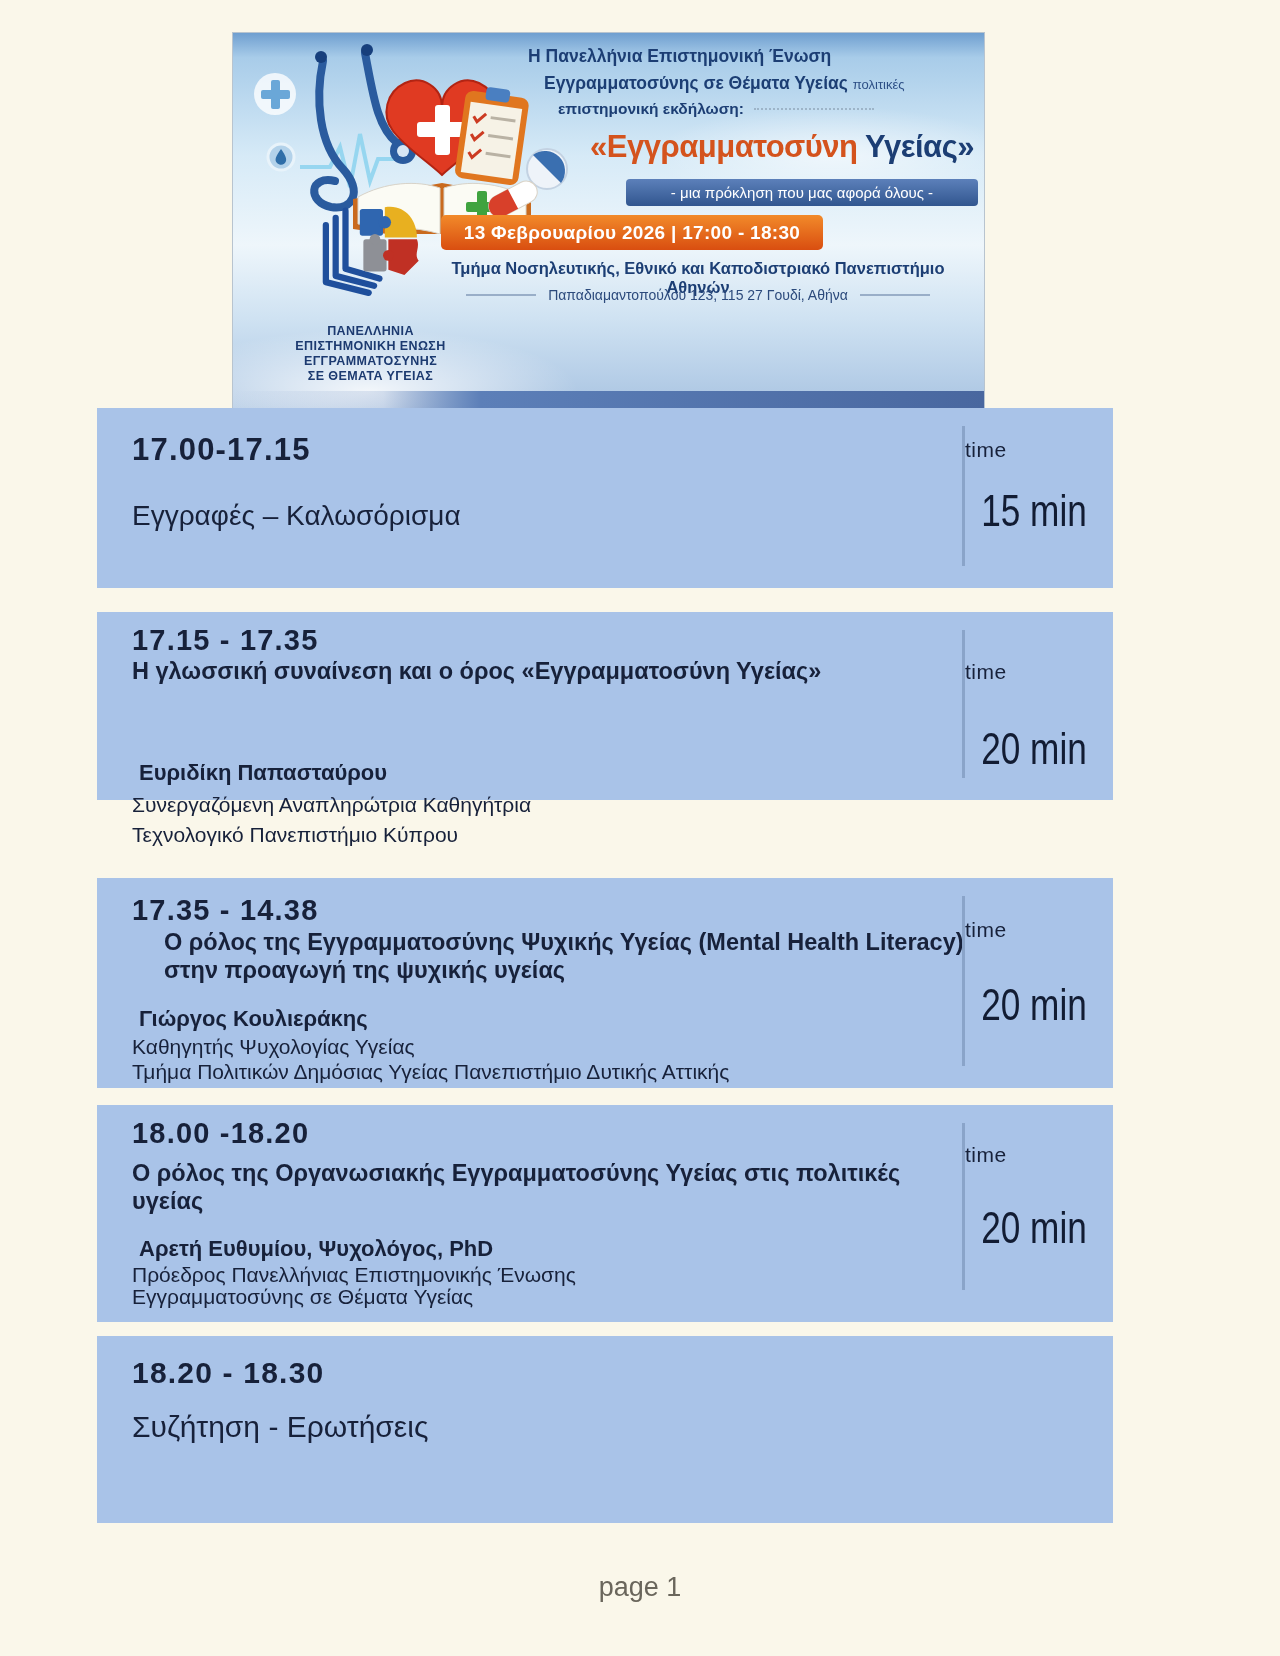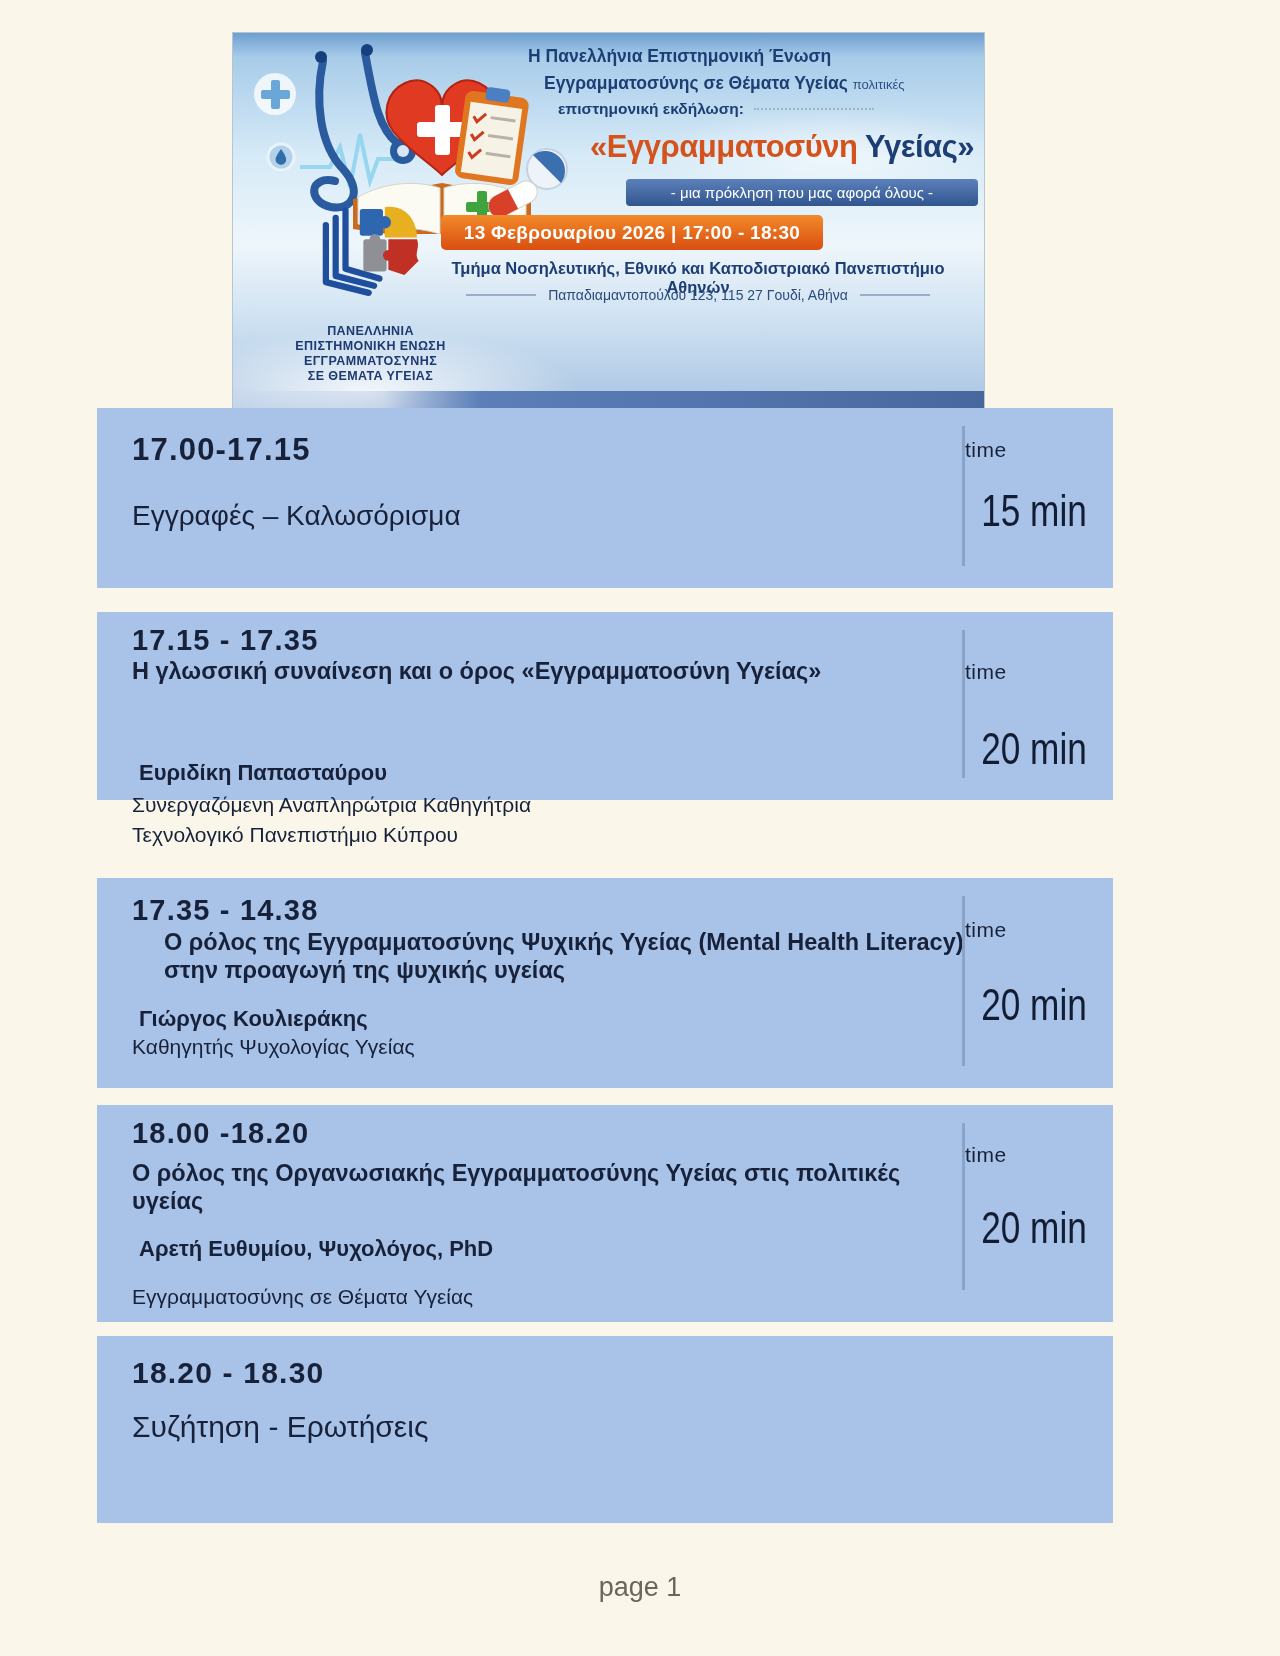--- a/index.html
+++ b/index.html
@@ -233,29 +233,31 @@
   <div class="vline"></div>
   <div class="time-label">time</div>
   <div class="duration">20 min</div>
 </div>
 
 <div class="block b3">
   <div class="trange">17.35 - 14.38</div>
   <div class="btitle">Ο ρόλος της Εγγραμματοσύνης Ψυχικής Υγείας (Mental Health Literacy) στην προαγωγή της ψυχικής υγείας</div>
   <div class="speaker">Γιώργος Κουλιεράκης</div>
   <div class="role r1">Καθηγητής Ψυχολογίας Υγείας</div>
+  <div class="role r2">Τμήμα Πολιτικών Δημόσιας Υγείας Πανεπιστήμιο Δυτικής Αττικής</div>
   <div class="vline"></div>
   <div class="time-label">time</div>
   <div class="duration">20 min</div>
 </div>
 
 <div class="block b4">
   <div class="trange">18.00 -18.20</div>
   <div class="btitle">Ο ρόλος της Οργανωσιακής Εγγραμματοσύνης Υγείας στις πολιτικές υγείας</div>
   <div class="speaker">Αρετή Ευθυμίου, Ψυχολόγος, PhD</div>
+  <div class="role r1">Πρόεδρος Πανελλήνιας Επιστημονικής Ένωσης</div>
   <div class="role r2">Εγγραμματοσύνης σε Θέματα Υγείας</div>
   <div class="vline"></div>
   <div class="time-label">time</div>
   <div class="duration">20 min</div>
 </div>
 
 <div class="block b5">
   <div class="trange">18.20 - 18.30</div>
   <div class="btitle">Συζήτηση - Ερωτήσεις</div>
 </div>

